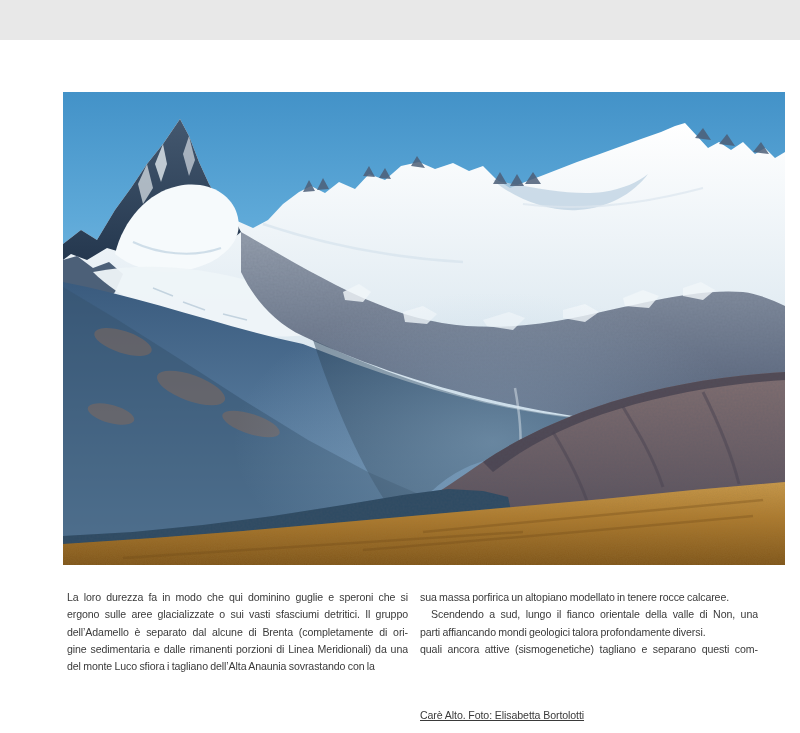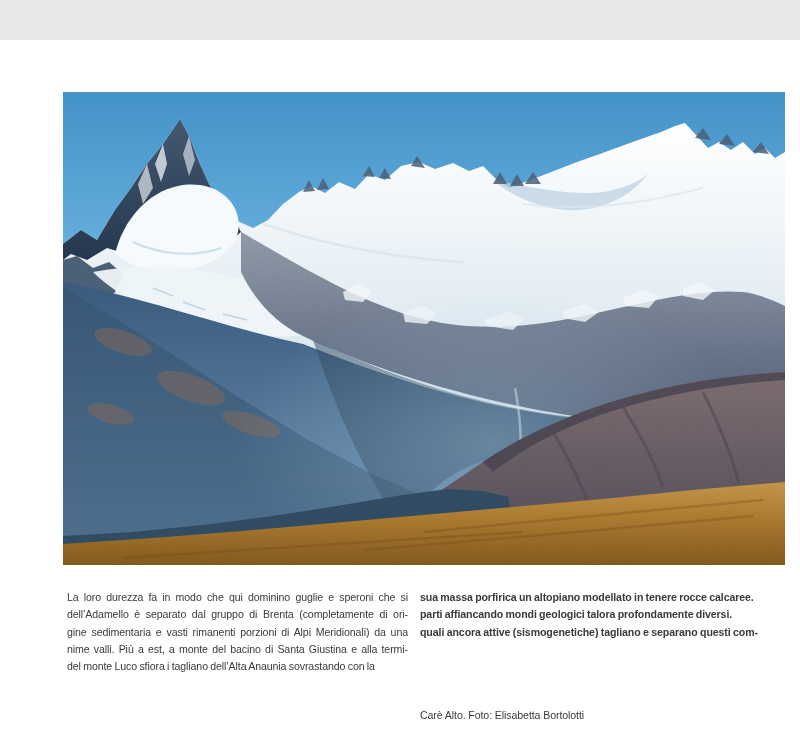--- a/index.html
+++ b/index.html
@@ -4,26 +4,26 @@
 <style>
   html,body{margin:0;padding:0;background:#e8e8e8;}
   .page{position:relative;width:800px;height:733px;background:#ffffff;overflow:hidden;
         font-family:"Liberation Sans",sans-serif;margin-top:40px;}
   .photo{position:absolute;left:63px;top:52px;width:722px;height:473px;margin:0;padding:0;
          overflow:hidden;}
   .photo svg{display:block;}
   .col{position:absolute;top:549px;color:#3a3a3a;font-size:10.6px;line-height:17.3px;
        letter-spacing:-0.1px;word-spacing:-0.5px;}
   .col-left{left:67px;width:341px;}
-  .col-right{left:420px;width:338px;font-weight:bold;}
+  .col-right{left:420px;width:338px;}
   .ln{height:17.3px;overflow:hidden;text-align:justify;text-align-last:justify;}
   .ln.end{text-align-last:left;}
   .ln.indent{text-indent:11px;}
   .caption{position:absolute;left:420px;top:668px;width:338px;color:#3a3a3a;
-           font-size:10.6px;line-height:14px;letter-spacing:-0.1px;}
+           font-size:10.6px;line-height:14px;letter-spacing:-0.1px;text-decoration:underline;}
   .folio{position:absolute;left:752px;top:700px;display:flex;align-items:flex-start;}
   .folio-rule{width:1px;height:27px;background:#9a9a9a;}
   .folio-num{margin-left:7px;font-size:13px;line-height:15px;color:#4a4a4a;}
 </style>
 </head>
 <body>
 
 <div class="page">
 
   <figure class="photo">
@@ -176,28 +176,29 @@
       <g stroke="#6e4817" stroke-width="2.5" opacity="0.3" fill="none">
         <path d="M360,440 C470,430 580,420 700,408"></path>
         <path d="M300,458 C430,448 560,436 690,424"></path>
         <path d="M60,466 C200,458 330,449 460,440"></path>
       </g>
     </svg>
   </figure>
 
   <div class="col col-left">
     <div class="ln">La loro durezza fa in modo che qui dominino guglie e speroni che si</div>
-    <div class="ln">dell’Adamello è separato dal gruppo di Brenta (completamente di ori-</div>
-    <div class="ln">gine sedimentaria e vasti rimanenti porzioni di Alpi Meridionali) da una</div>
-    <div class="ln">nime valli. Più a est, a monte del bacino di Santa Giustina e alla termi-</div>
+    <div class="ln">ergono sulle aree glacializzate o sui vasti sfasciumi detritici. Il gruppo</div>
+    <div class="ln">dell’Adamello è separato dal alcune di Brenta (completamente di ori-</div>
+    <div class="ln">gine sedimentaria e dalle rimanenti porzioni di Linea Meridionali) da una</div>
     <div class="ln end">del monte Luco sfiora i tagliano dell’Alta Anaunia sovrastando con la</div>
   </div>
 
   <div class="col col-right">
     <div class="ln end">sua massa porfirica un altopiano modellato in tenere rocce calcaree.</div>
+    <div class="ln indent">Scendendo a sud, lungo il fianco orientale della valle di Non, una</div>
     <div class="ln end">parti affiancando mondi geologici talora profondamente diversi.</div>
     <div class="ln">quali ancora attive (sismogenetiche) tagliano e separano questi com-</div>
   </div>
 
   <div class="caption">Carè Alto. Foto: Elisabetta Bortolotti</div>
 
   <div class="folio">
     <div class="folio-rule"></div>
     <div class="folio-num">93</div>
   </div>

